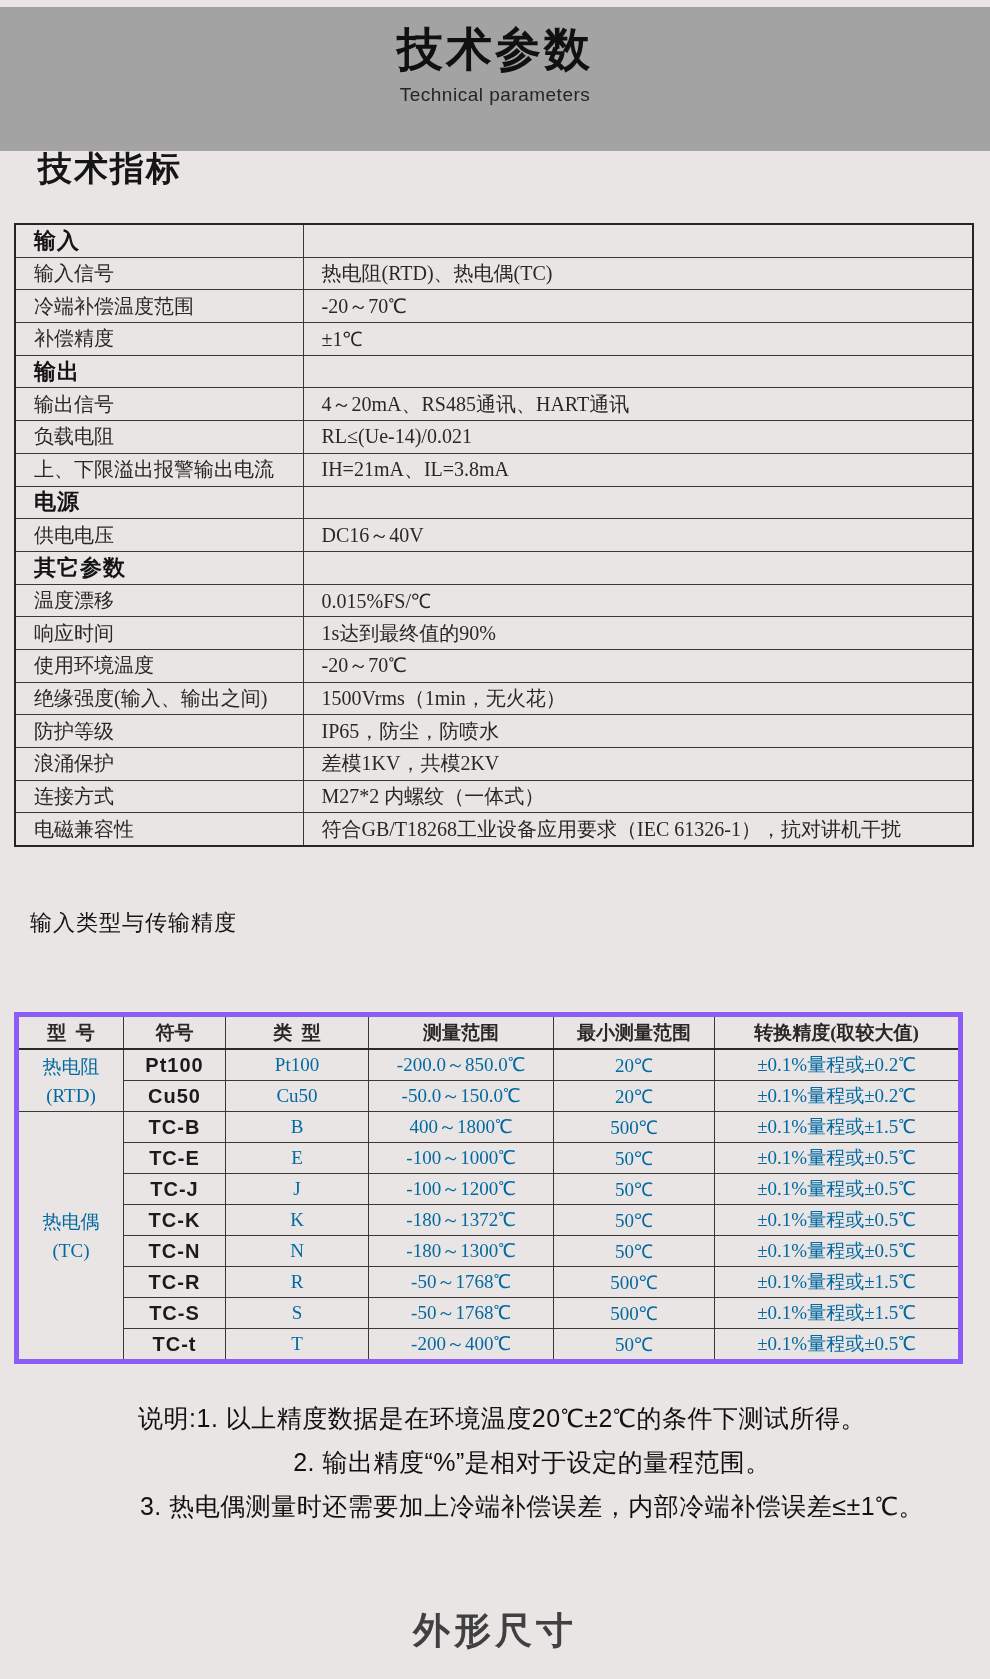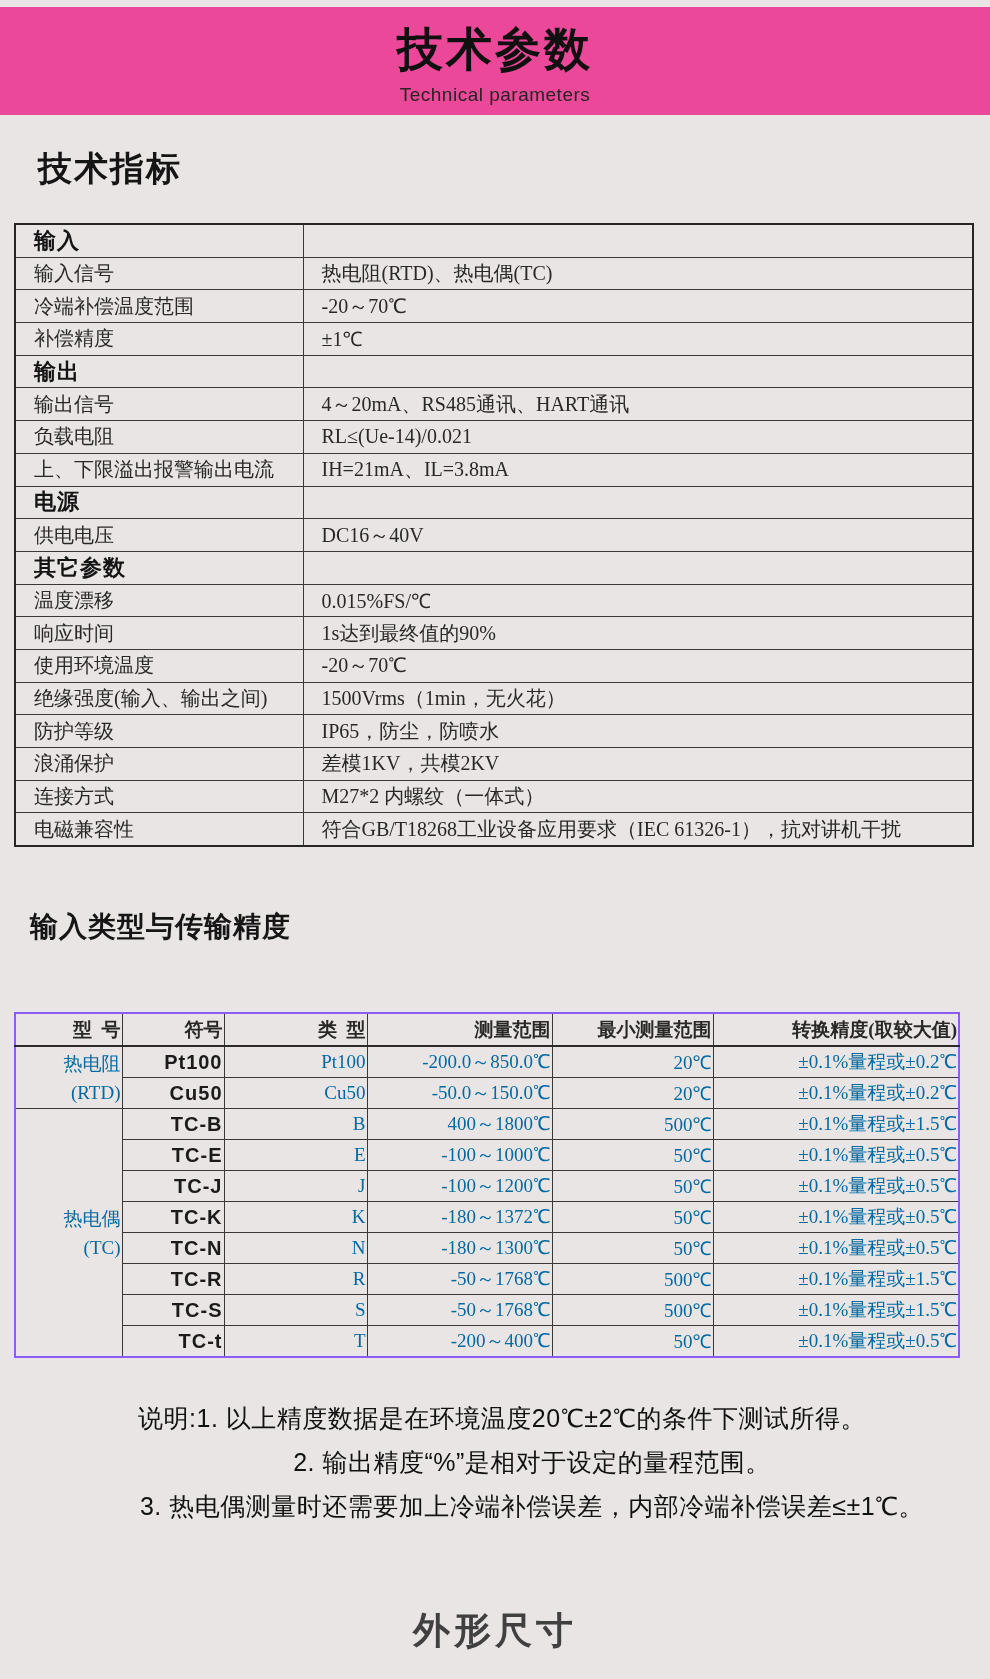--- a/index.html
+++ b/index.html
@@ -3,39 +3,39 @@
 <meta charset="utf-8">
 <style>
   html,body { margin:0; padding:0; }
   body {
     width:990px; height:1679px; position:relative; overflow:hidden;
     background:#e8e5e4; color:#1e1c1c;
     font-family:"Liberation Sans", sans-serif;
   }
   
   .header-band {
-    position:absolute; left:0; top:7px; width:990px; height:108px;
-    background:#ec4899;
+    position:absolute; left:0; top:7px; width:990px; height:144px;
+    background:#a3a3a3;
   }
   .page-title {
     text-align:center; font-size:46px; font-weight:700;
     letter-spacing:3px; padding-top:12px; color:#111010;
   }
   .page-subtitle {
     text-align:center; font-size:19px; margin-top:3px; color:#262424;
     letter-spacing:0.5px;
   }
   
   .h-specs {
     position:absolute; left:38px; top:146px; font-size:34px;
     font-weight:600; letter-spacing:2px; color:#161515;text-align:right;
   }
   .h-acc {
-    position:absolute; left:30px; top:908px; font-size:28px;
-    font-weight:700; letter-spacing:1px; color:#161515;
+    position:absolute; left:30px; top:908px; font-size:22px;
+    font-weight:400; letter-spacing:1px; color:#161515;
   }
   
   table.specs {
     position:absolute; left:14px; top:223px; width:960px;
     border-collapse:collapse; table-layout:fixed;
     border:2px solid #262424;
   }
   table.specs td {
     border:1px solid #3a3737; height:31.7px;
     font-family:"Liberation Serif", serif; font-size:20px;
@@ -43,22 +43,22 @@
     overflow:hidden; white-space:nowrap;
   }
   table.specs col.c-label { width:288px; }
   table.specs tr.section td.cell-label {
     font-family:"Liberation Sans", sans-serif; font-weight:700;
     font-size:22px; color:#151414; letter-spacing:1px;
   }
   
   table.acc {
     position:absolute; left:14px; top:1012px; width:944px;
-    border-collapse:collapse; table-layout:fixed; text-align:right;
-    border:2px solid #8b5cf6;
+    border-collapse:collapse; table-layout:fixed; text-align:center;
+    border:5px solid #8b5cf6;
   }
   table.acc th {
     border:1px solid #3a3737; height:29px;
     font-family:"Liberation Serif", serif; font-weight:600; font-size:19px;
     color:#2a2727; white-space:pre; border-bottom:2px solid #2b2929;
   }
   table.acc td {
     border:1px solid #3a3737; height:28px;
     font-family:"Liberation Serif", serif; font-size:19px; color:#0369a1;
     white-space:nowrap; overflow:hidden;

